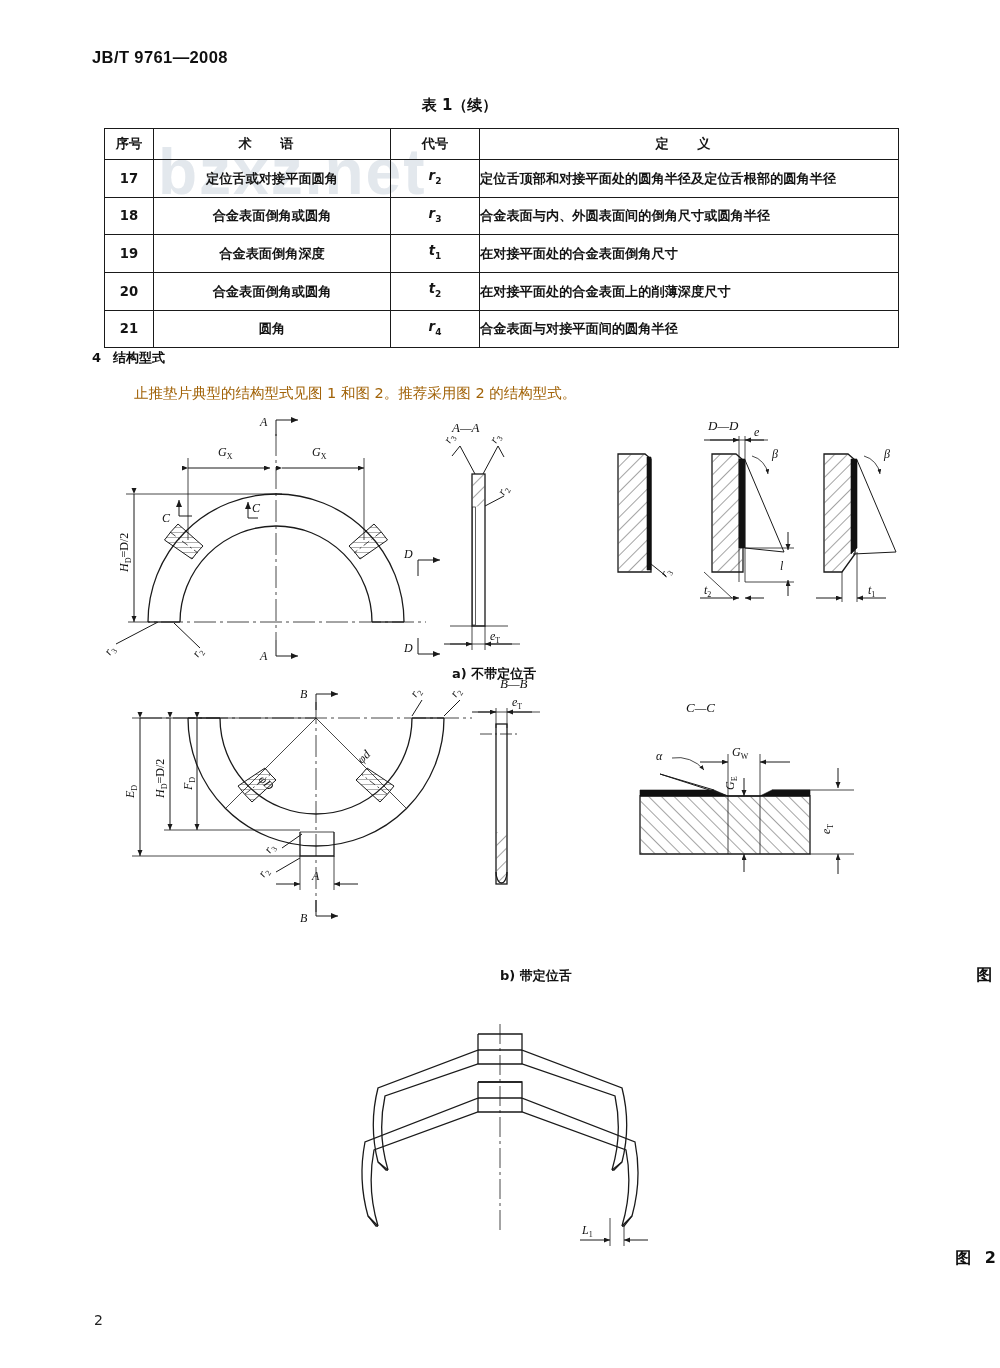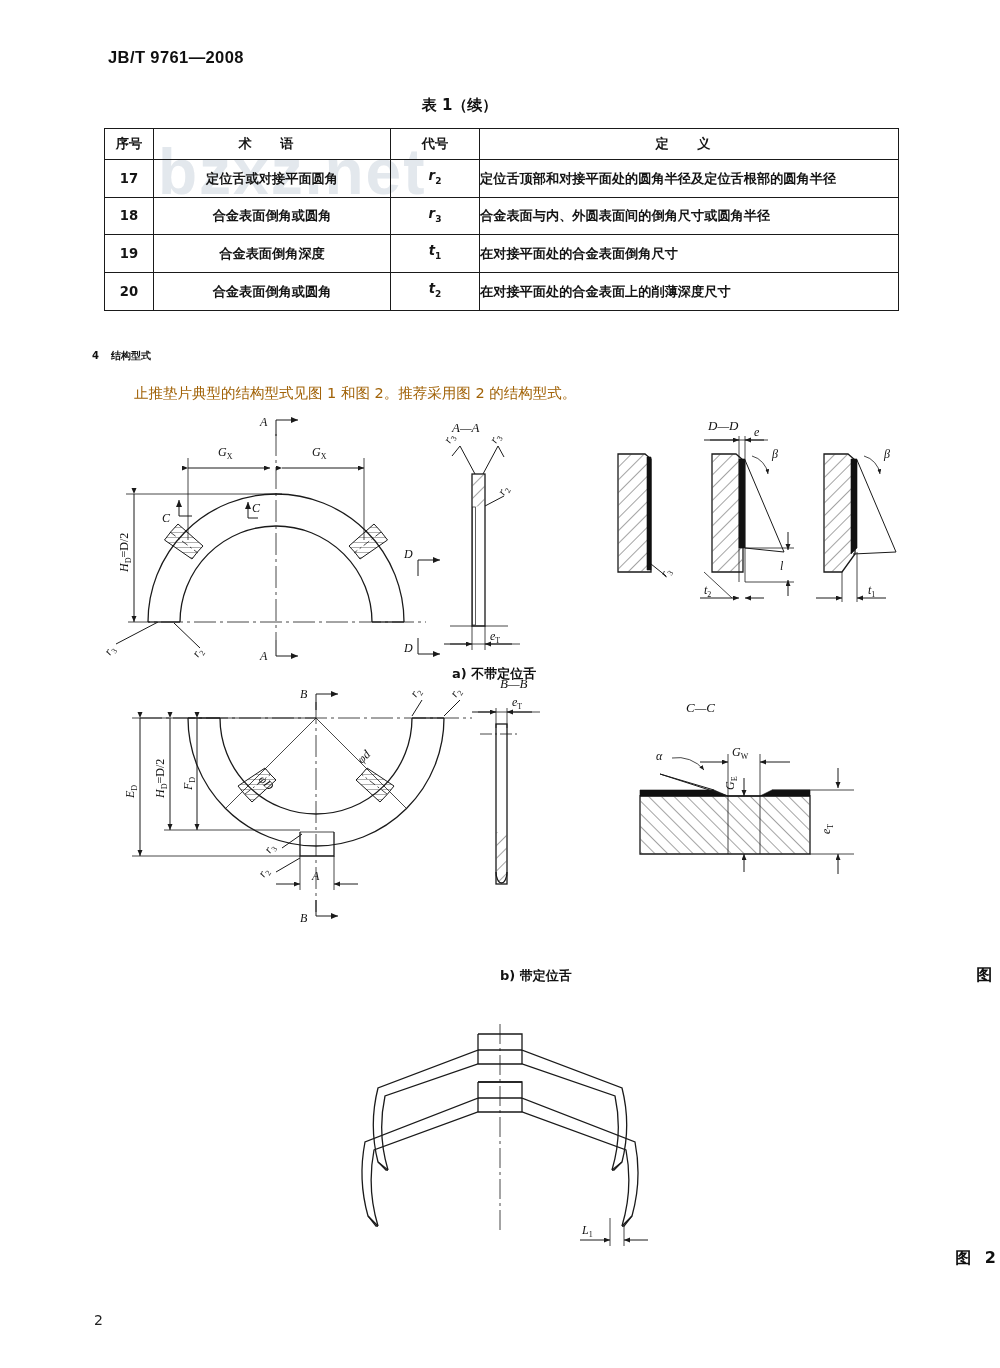--- a/index.html
+++ b/index.html
@@ -22,21 +22,20 @@
     -webkit-user-select:none;user-select:none;
     pointer-events:none;z-index:0;margin-left:8px;
   }
 
   
   .std-header{
     position:absolute;left:92px;top:48px;
     font-family:"Liberation Sans","DejaVu Sans",sans-serif;
     font-weight:bold;font-size:16.5px;letter-spacing:.4px;
     z-index:3;
-    margin-left:16px;
   }
 
   
   .table-title{
     position:absolute;left:0;top:96px;width:919px;text-align:center;
     font-family:"DejaVu Sans","Liberation Sans",sans-serif;
     font-weight:bold;font-size:15px;z-index:3;
   }
   table.spec{
     position:absolute;left:104px;top:128px;
@@ -56,21 +55,21 @@
   .c-sym{width:88px;text-align:center;
     font-family:"Liberation Serif","DejaVu Serif",serif;font-style:italic;font-weight:normal;font-size:14px;}
   .c-def{text-align:left;padding-left:8px;}
   .sp{letter-spacing:12px;}
   sub{font-size:9px;font-style:normal;}
 
   
   .sec-head{
     position:absolute;left:92px;top:349px;
     font-family:"DejaVu Sans","Liberation Sans",sans-serif;
-    font-weight:bold;font-size:10px;z-index:3;
+    font-weight:bold;font-size:13px;z-index:3;
   }
   .sec-head .num{margin-right:12px;}
   .body-para{
     position:absolute;left:134px;top:384px;
     font-family:"DejaVu Sans","Liberation Sans",sans-serif;
     font-size:14.5px;z-index:3;color:#a16207;
   }
 
   
   svg{display:block;}
@@ -133,20 +132,26 @@
         <td class="c-term">合金表面倒角深度</td>
         <td class="c-sym"><span>t</span><sub>1</sub></td>
         <td class="c-def">在对接平面处的合金表面倒角尺寸</td>
       </tr>
       <tr>
         <td class="c-no">20</td>
         <td class="c-term">合金表面倒角或圆角</td>
         <td class="c-sym"><span>t</span><sub>2</sub></td>
         <td class="c-def">在对接平面处的合金表面上的削薄深度尺寸</td>
       </tr>
+      <tr>
+        <td class="c-no">21</td>
+        <td class="c-term">圆角</td>
+        <td class="c-sym"><span>r</span><sub>4</sub></td>
+        <td class="c-def">合金表面与对接平面间的圆角半径</td>
+      </tr>
     </tbody>
   </table>
 
   <div class="sec-head">
     <span class="num">4</span><span>结构型式</span>
   </div>
 
   <div class="body-para">止推垫片典型的结构型式见图 1 和图 2。推荐采用图 2 的结构型式。</div>
 
   <div class="fig" style="left:100px;top:412px;">

